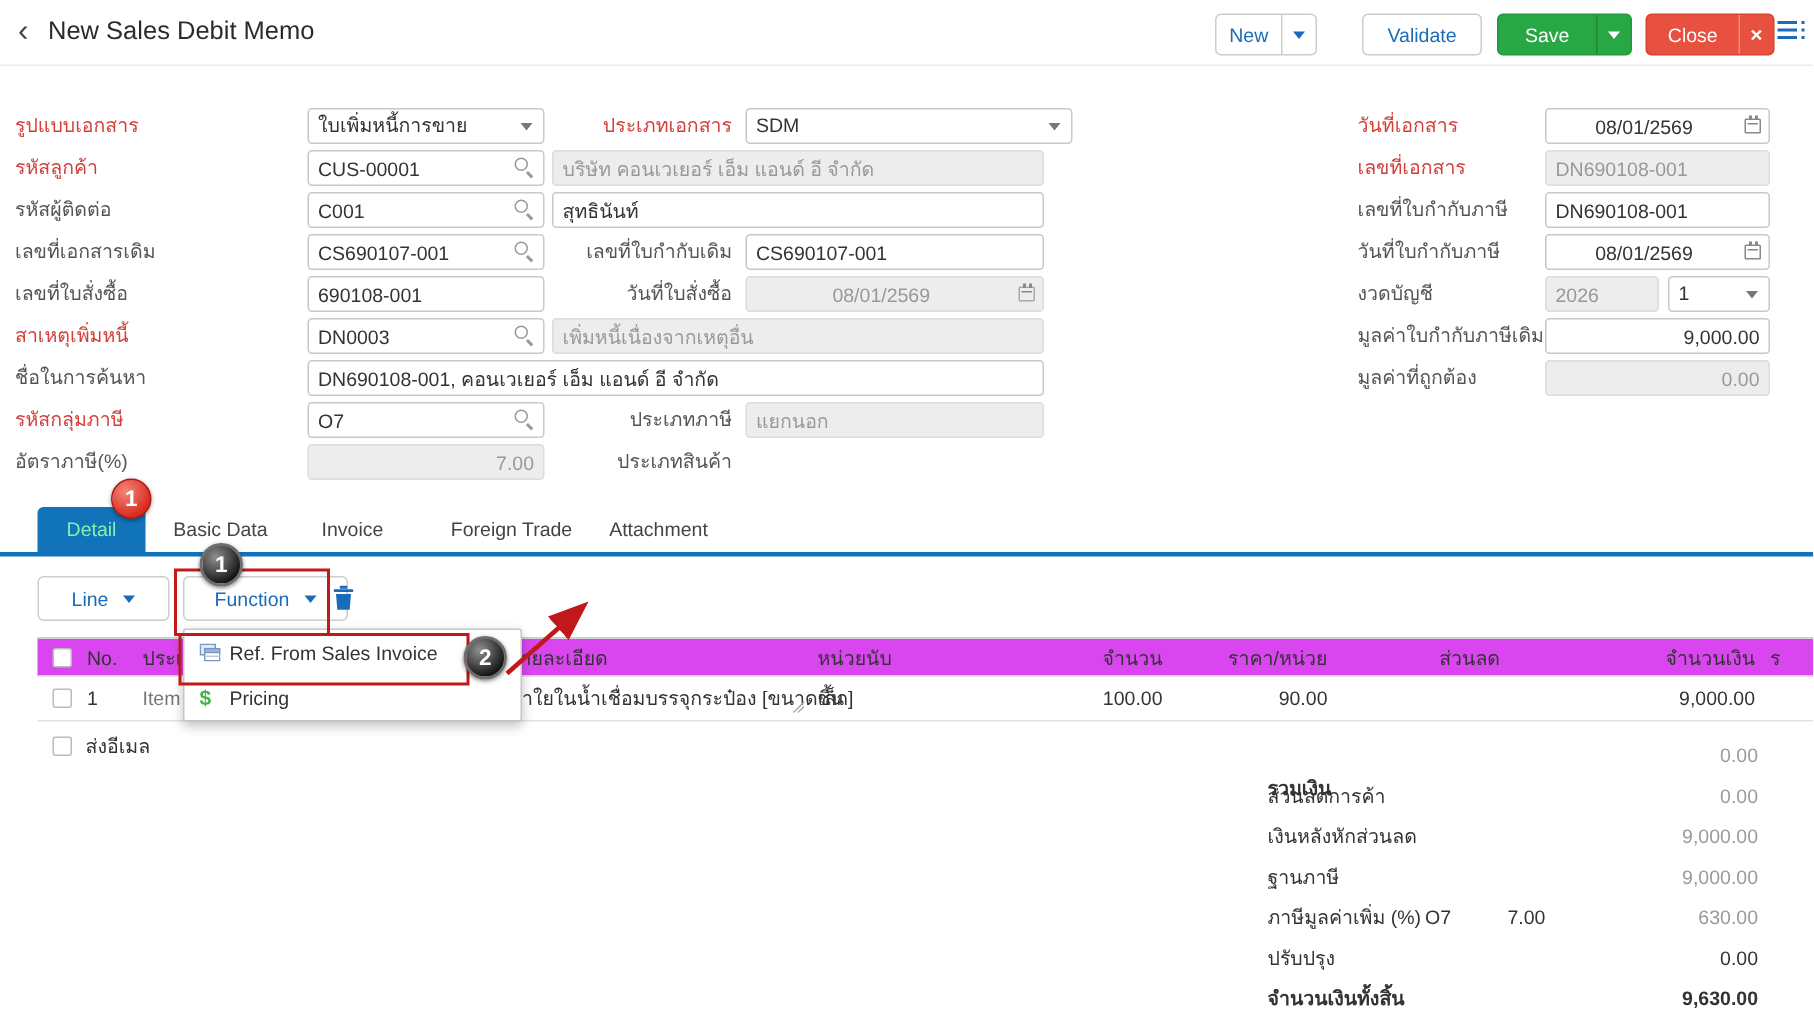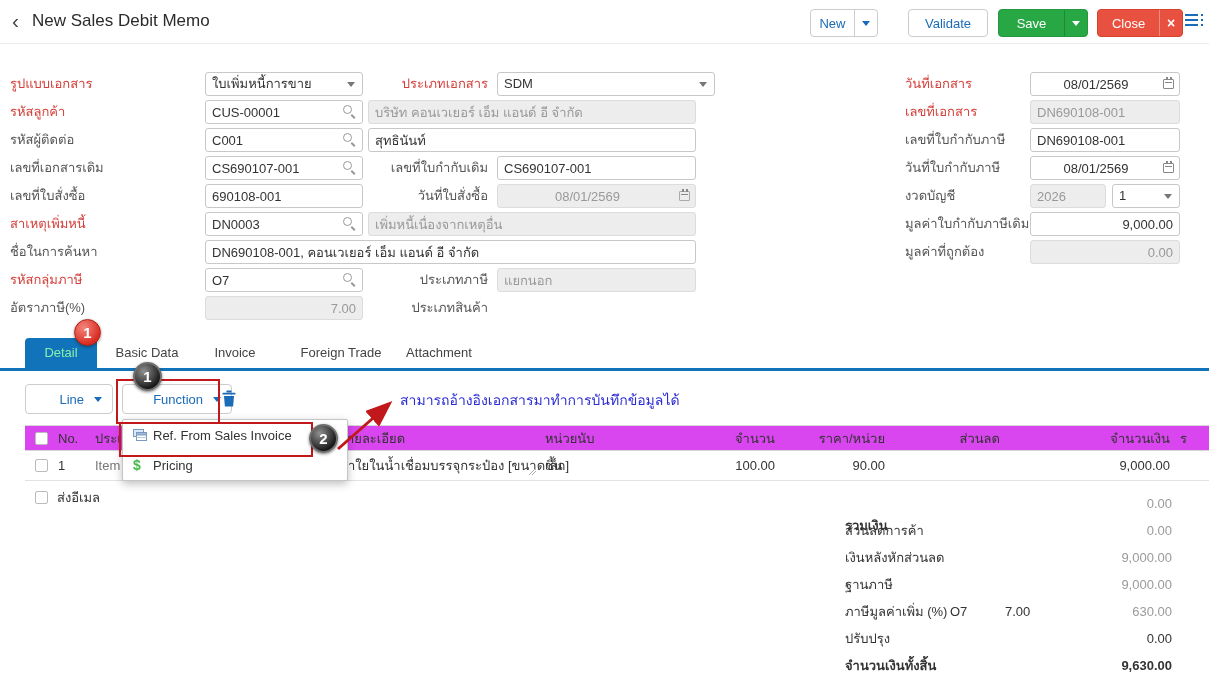--- a/index.html
+++ b/index.html
@@ -47,21 +47,21 @@
   .cal-icon::after{content:'';position:absolute;top:-3px;left:2px;width:2px;height:3px;background:#888;box-shadow:4px 0 0 #888;}
   .dis .cal-icon{border-color:#aaa;}
 
   
   .tabs-underline{position:absolute;left:0;top:368px;width:1209px;height:3px;background:#1173b9;}
   .tab{position:absolute;top:338px;height:30px;line-height:30px;text-align:center;color:#444;cursor:pointer;font-size:13px;}
   .tab.active{background:#1173b9;color:#86efac;border-radius:4px 4px 0 0;}
 
   
   .tbtn{position:absolute;top:384px;height:30px;background:#fff;border:1px solid #ccc;border-radius:4px;box-sizing:border-box;
-        color:#1a6bb8;display:flex;align-items:center;justify-content:flex-end;padding:0 10px;cursor:pointer;}
+        color:#1a6bb8;display:flex;align-items:center;justify-content:center;padding:0 10px;cursor:pointer;}
   .tbtn .caret{border-top-color:#1a6bb8;margin-left:10px;}
   .trash{position:absolute;left:222px;top:390px;width:14px;height:17px;cursor:pointer;}
 
   
   .thead{position:absolute;left:25px;top:425px;width:1184px;height:26px;background:#d946ef;border-top:1px solid #d5d5d5;border-bottom:1px solid #d5d5d5;box-sizing:border-box;}
   .trow{position:absolute;left:25px;top:451px;width:1184px;height:30px;background:#fff;border-bottom:1px solid #e2e2e2;box-sizing:border-box;}
   .hc{position:absolute;top:0;line-height:25px;color:#333;white-space:nowrap;}
   .rc{position:absolute;top:0;line-height:29px;color:#333;white-space:nowrap;}
   .r{text-align:right;}
   .cb{position:absolute;width:13px;height:13px;border:1px solid #bbb;border-radius:2px;background:#fff;box-sizing:border-box;cursor:pointer;}
@@ -340,15 +340,14 @@
 
   <svg class="arrow-svg" width="1209" height="681">
     <defs>
       <marker id="ah" markerWidth="9" markerHeight="7" refX="7.5" refY="3.5" orient="auto">
         <path d="M0,0 L9,3.5 L0,7 z" fill="#c0181b"></path>
       </marker>
     </defs>
     <line x1="338" y1="449" x2="389" y2="404" stroke="#c0181b" stroke-width="3" marker-end="url(#ah)"></line>
   </svg>
 
-  <span class="note">สามารถอ้างอิงเอกสารมาทำการบันทึกข้อมูลได้</span>
 
 </div>
 
 </body></html>

